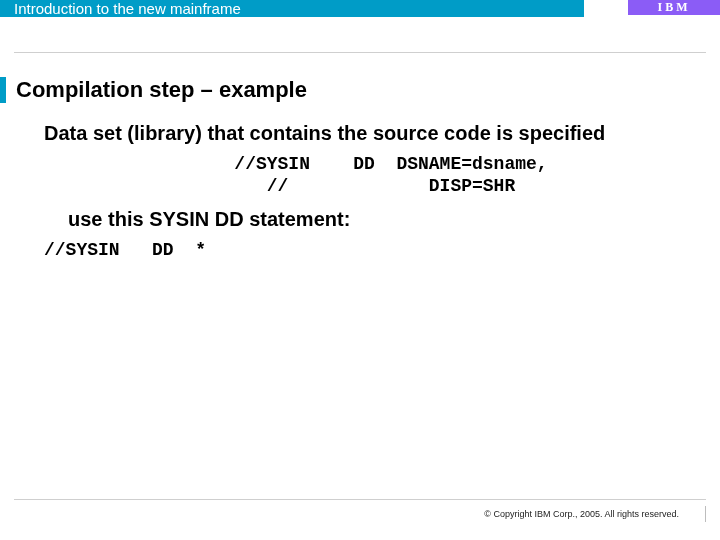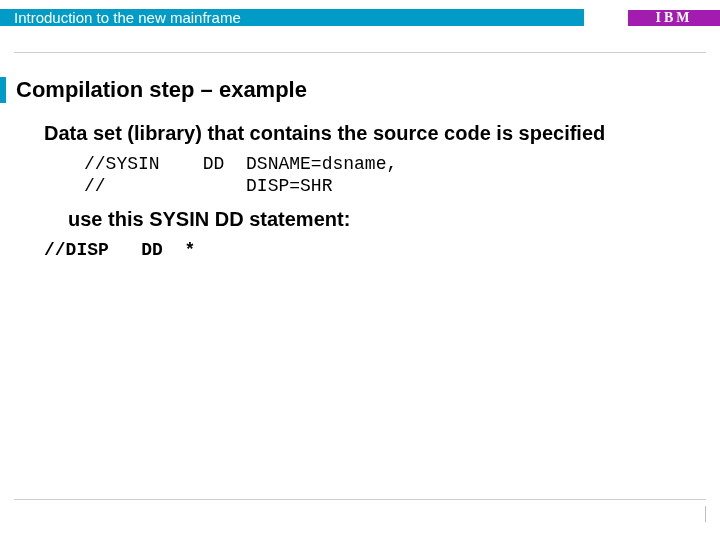--- a/index.html
+++ b/index.html
@@ -13,44 +13,44 @@
   }
   .slide {
     position: relative;
     width: 720px;
     height: 540px;
     box-sizing: border-box;
   }
   .header-band {
     position: relative;
     display: flex;
-    align-items: flex-end;
+    align-items: flex-start;
     height: 26px;
     gap: 44px;
   }
   .header-left {
     flex: 1;
     background: #009cc7;
     display: flex;
     align-items: center;
     padding-left: 14px;
     color: #ffffff;
     font-size: 15px;
   }
   .header-right {
     width: 92px;
-    background: #a21caf;
+    background: #8b5cf6;
     display: flex;
     align-items: center;
     justify-content: center;
     color: #ffffff;
     font-family: Georgia, 'Times New Roman', serif;
     font-weight: bold;
     letter-spacing: 3px;
-    font-size: 14px;
+    font-size: 12px;
   }
   .hr-top {
     margin-top: 26px;
   }
   hr.sep {
     border: none;
     border-top: 1px solid #cfcfcf;
     margin: 0 14px;
   }
   .title-row {
@@ -81,24 +81,25 @@
     padding-left: 0;
     text-indent: 0;
   }
   .para .wrap {
     display: block;
     padding-left: 24px;
   }
   .code {
     font-family: "Courier New", monospace;
     font-size: 18px;
-    font-weight: normal;
+    font-weight: bold;
     white-space: pre;
     margin: 4px 0 10px 40px;
     line-height: 1.2;
+    text-align: center;
   }
   .code2 {
     font-family: "Courier New", monospace;
     font-size: 18px;
     font-weight: bold;
     white-space: pre;
     margin: 2px 0 10px 0;
     line-height: 1.2;
   }
   .footer {
@@ -151,23 +152,24 @@
   <div class="body">
     <div class="para">
       <span>Data set (library) that contains the source code is specified</span>
     </div>
     <div class="code">//SYSIN    DD  DSNAME=dsname,
 //             DISP=SHR</div>
 
     <div class="para">
       <span class="wrap">use this SYSIN DD statement:</span>
     </div>
-    <div class="code2">//DISP   DD  *</div>
+    <div class="code2">//SYSIN   DD  *</div>
   </div>
 
   <div class="footer">
     <div class="footer-line"></div>
     <div class="footer-row">
+      <div class="copyright">© Copyright IBM Corp., 2005. All rights reserved.</div>
       <div class="page-div"></div>
     </div>
   </div>
 
 </div>
 
 </body></html>

